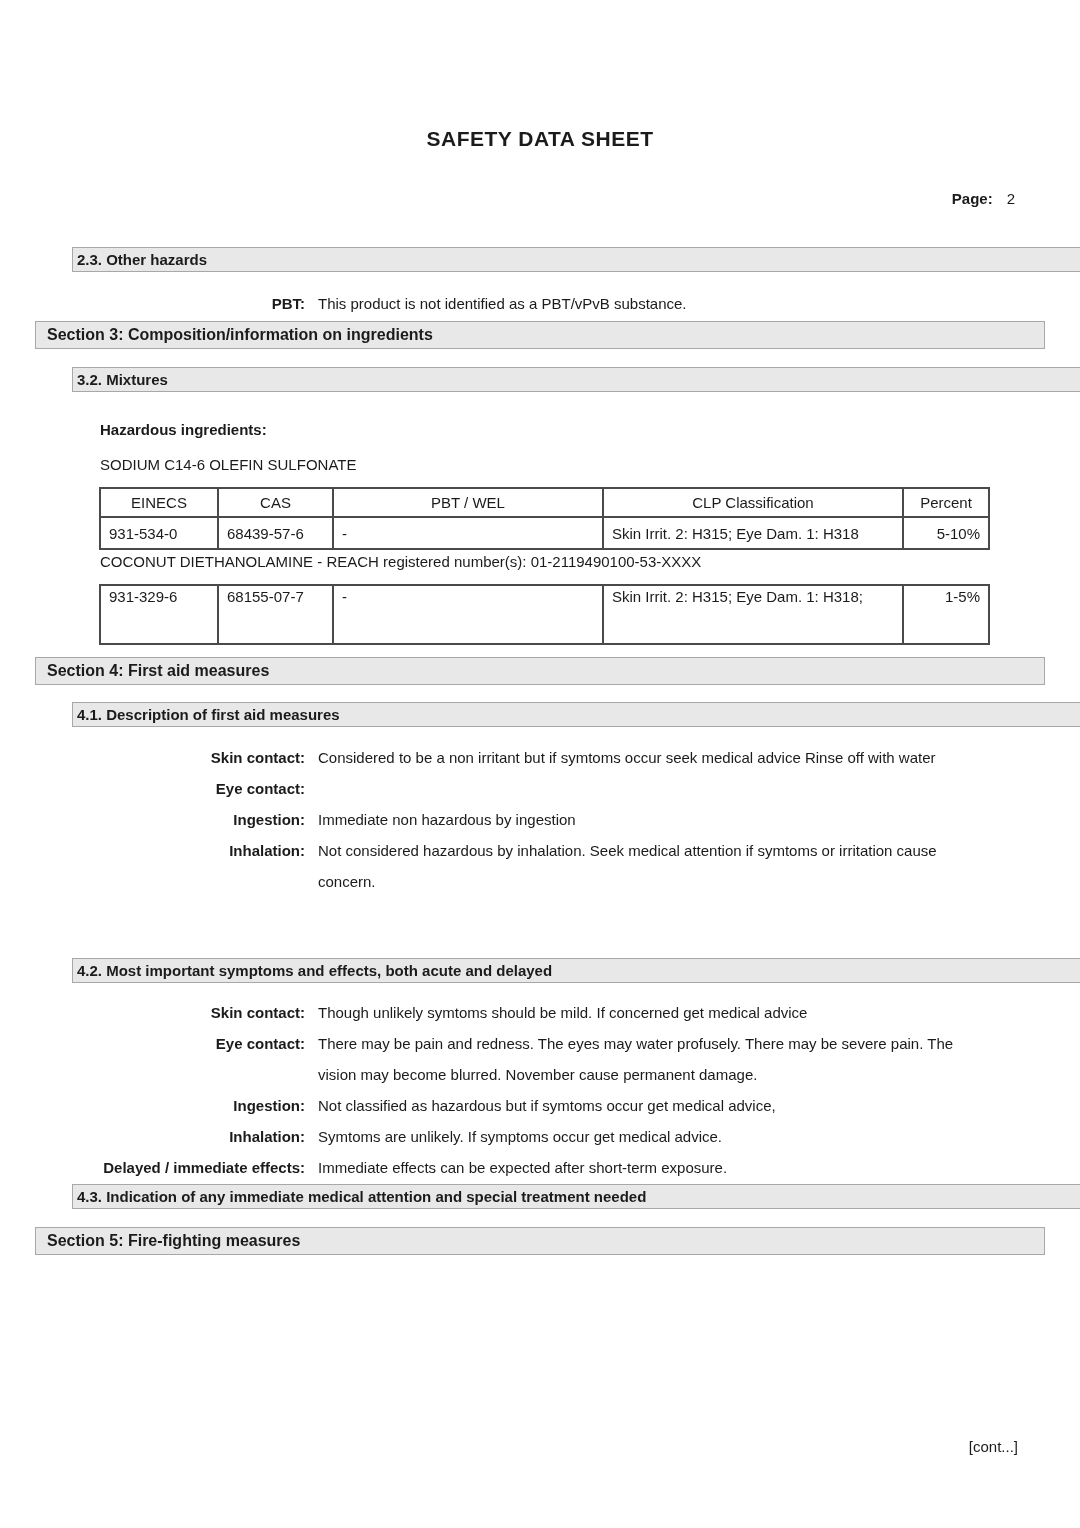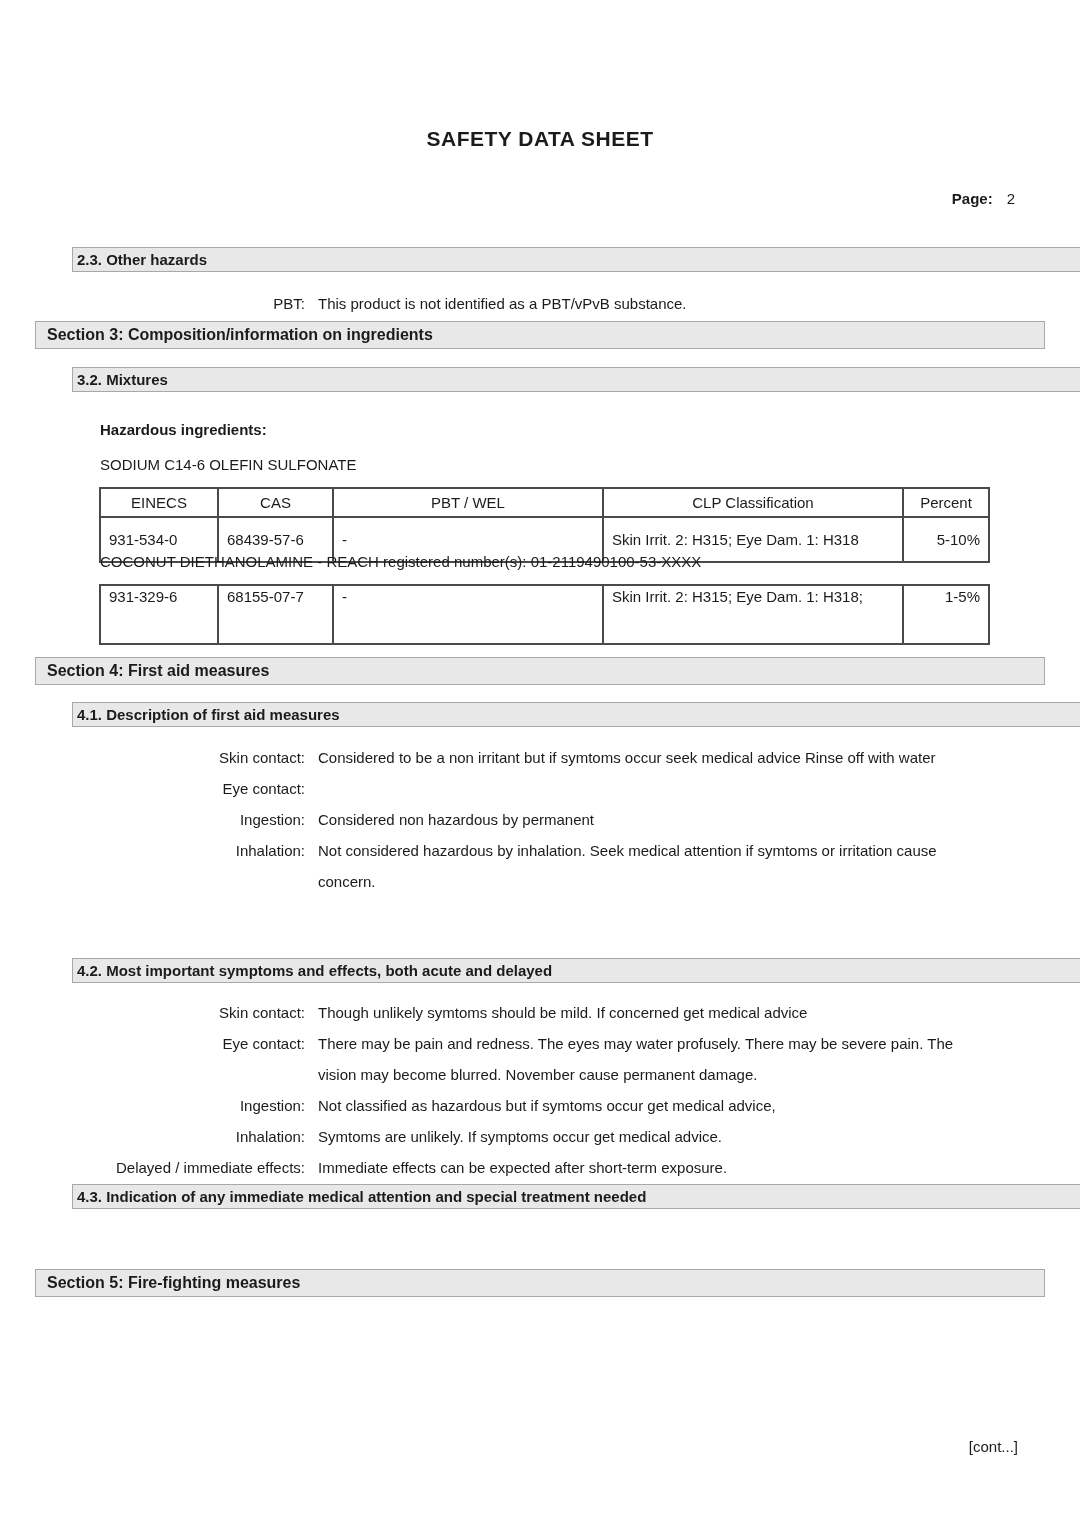--- a/index.html
+++ b/index.html
@@ -76,21 +76,21 @@
     flex-direction: column;
   }
   .entry-row {
     display: flex;
     line-height: 31px;
   }
   .entry-label {
     width: 305px;
     flex-shrink: 0;
     text-align: right;
-    font-weight: normal;
+    font-weight: bold;
   }
   .entry-value {
     margin-left: 13px;
     width: 645px;
   }
 
   .plain-left {
     left: 100px;
     white-space: nowrap;
   }
@@ -107,21 +107,21 @@
     font-weight: normal;
     padding: 2px 8px;
     box-sizing: border-box;
     overflow: hidden;
     white-space: nowrap;
   }
   table.ing th {
     text-align: center;
     height: 29px;
   }
-  table.ing td { height: 45px; }
+  table.ing td { height: 32px; }
   .col-einecs { width: 118px; }
   .col-cas    { width: 115px; }
   .col-pbt    { width: 270px; }
   .col-clp    { width: 300px; }
   .col-pct    { width: 86px; }
   td.cell-pct { text-align: right; }
   tr.tall td {
     height: 59px;
     vertical-align: top;
   }
@@ -214,21 +214,21 @@
   <div class="abs entry-block" style="top:742px">
     <div class="entry-row">
       <div class="entry-label">Skin contact:</div>
       <div class="entry-value">Considered to be a non irritant but if symtoms occur seek medical advice Rinse off with water</div>
     </div>
     <div class="entry-row">
       <div class="entry-label">Eye contact:</div>
     </div>
     <div class="entry-row">
       <div class="entry-label">Ingestion:</div>
-      <div class="entry-value">Considered non hazardous by permanent</div>
+      <div class="entry-value">Immediate non hazardous by ingestion</div>
     </div>
     <div class="entry-row">
       <div class="entry-label">Inhalation:</div>
       <div class="entry-value">Not considered hazardous by inhalation. Seek medical attention if symtoms or irritation cause concern.</div>
     </div>
   </div>
 
   <div class="abs bar2" style="top:958px">4.2. Most important symptoms and effects, both acute and delayed</div>
 
   <div class="abs entry-block" style="top:997px">
@@ -249,17 +249,17 @@
       <div class="entry-value">Symtoms are unlikely. If symptoms occur get medical advice.</div>
     </div>
     <div class="entry-row">
       <div class="entry-label">Delayed / immediate effects:</div>
       <div class="entry-value">Immediate effects can be expected after short-term exposure.</div>
     </div>
   </div>
 
   <div class="abs bar2" style="top:1184px">4.3. Indication of any immediate medical attention and special treatment needed</div>
 
-  <div class="abs bar1" style="top:1269px">Section 5: Fire-fighting measures</div>
+  <div class="abs bar1" style="top:1227px">Section 5: Fire-fighting measures</div>
 
   <div class="abs cont-marker">[cont...]</div>
 
 </div>
 
 </body></html>

